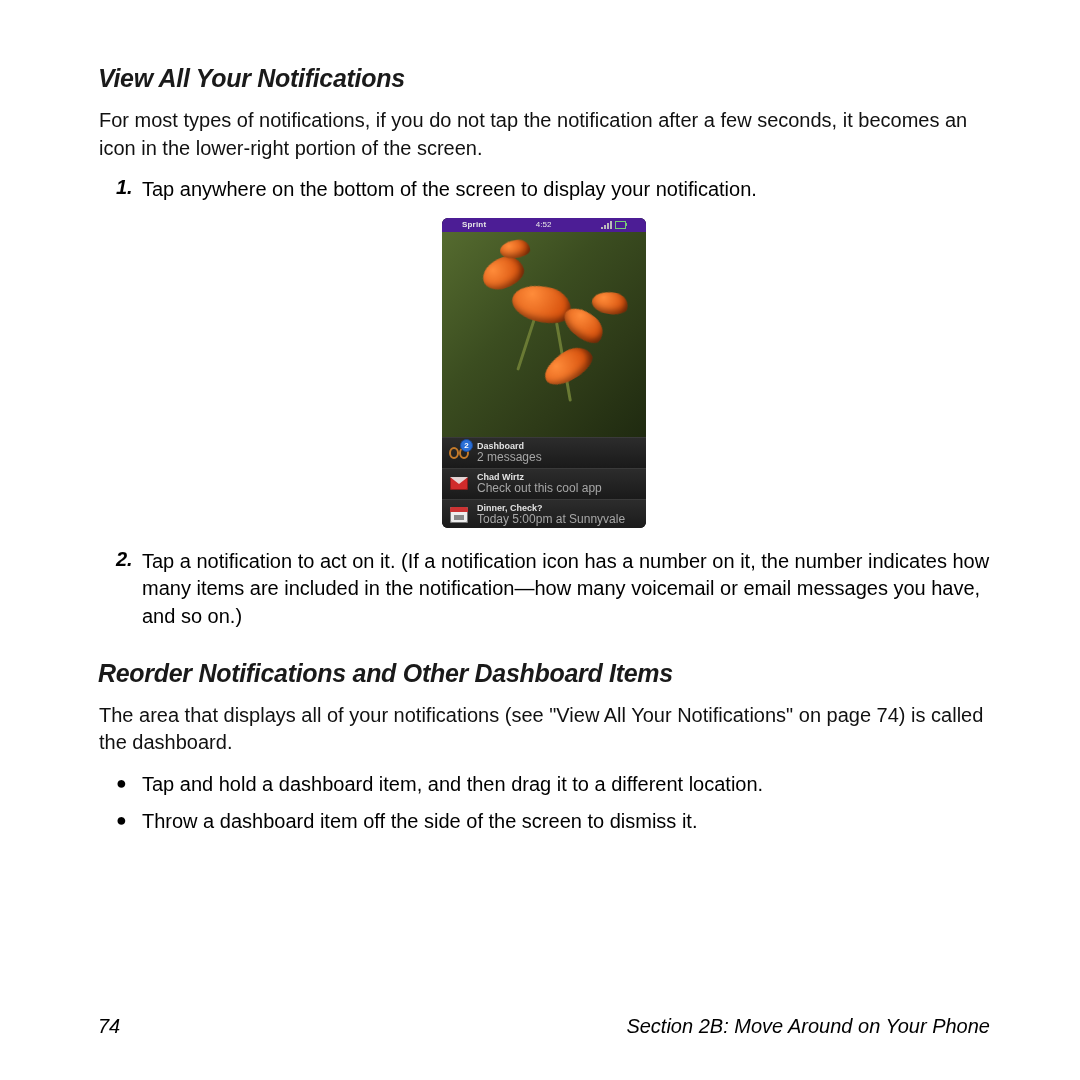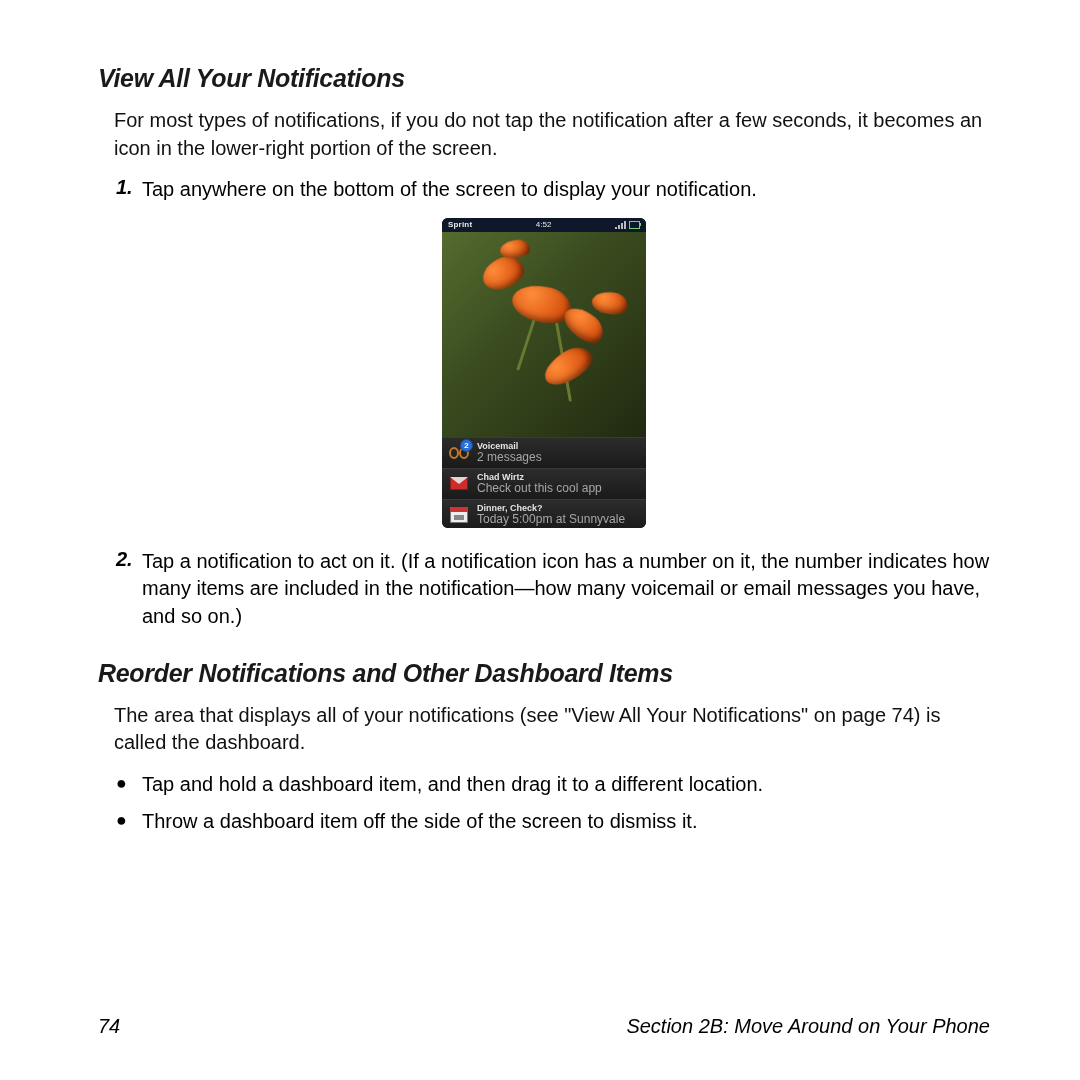--- a/index.html
+++ b/index.html
@@ -22,21 +22,21 @@
     font-style: italic;
     font-weight: bold;
     font-size: 25px;
     letter-spacing: -0.3px;
     margin: 4px 0 14px 0;
     color: #1a1a1a;
   }
   .para {
     font-size: 20px;
     line-height: 1.38;
-    margin: 0 0 14px 16px;
+    margin: 0 0 14px 1px;
     color: #111;
   }
   .ordered-item {
     display: flex;
     margin: 0 0 14px 18px;
   }
   .ordered-item .num {
     font-style: italic;
     font-weight: bold;
     font-size: 20px;
@@ -87,24 +87,24 @@
     border-radius: 6px;
     overflow: hidden;
     position: relative;
     font-family: Arial, sans-serif;
   }
   .statusbar {
     height: 14px;
     display: flex;
     align-items: center;
     justify-content: space-between;
-    padding: 0 6px;
+    padding: 0 20px;
     color: #e8e8e8;
     font-size: 8px;
-    background: #0f172a;
+    background: #4c1d95;
   }
   .statusbar .carrier { font-weight: bold; letter-spacing:0.2px;}
   .statusbar .right { display:flex; align-items:center; gap:3px; }
   .sig-bars { display:flex; align-items:flex-end; gap:1px; height:8px; }
   .sig-bars span { width:2px; background:#bbb; display:block; }
   .sig-bars span:nth-child(1){height:2px;}
   .sig-bars span:nth-child(2){height:4px;}
   .sig-bars span:nth-child(3){height:6px;}
   .sig-bars span:nth-child(4){height:8px;}
   .batt { width:9px; height:6px; border:1px solid #7c7; position:relative;}
@@ -219,21 +219,21 @@
       <div class="notifs">
         <div class="notif-row">
           <div class="nicon vm">
             <div class="vm-tape">
                 <span></span>
                 <span></span>
               </div>
             <div class="vm-badge">2</div>
           </div>
           <div class="ntext">
-            <span class="nt1">Voicemail</span>
+            <span class="nt1">Dashboard</span>
             <span class="nt2">2 messages</span>
           </div>
         </div>
         <div class="notif-row">
           <div class="nicon">
               <div class="mail"></div>
             </div>
           <div class="ntext">
             <span class="nt1">Chad Wirtz</span>
             <span class="nt2">Check out this cool app</span>

